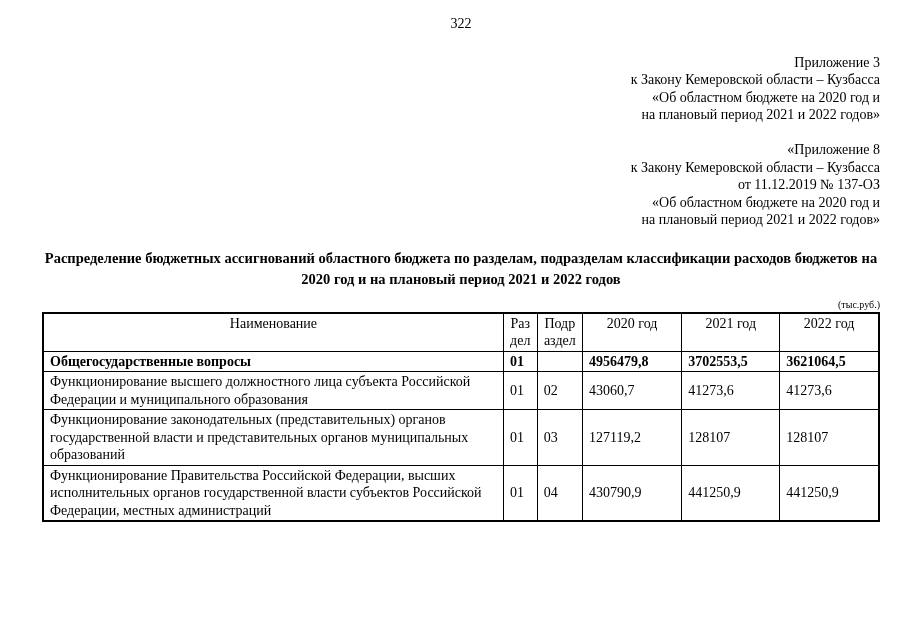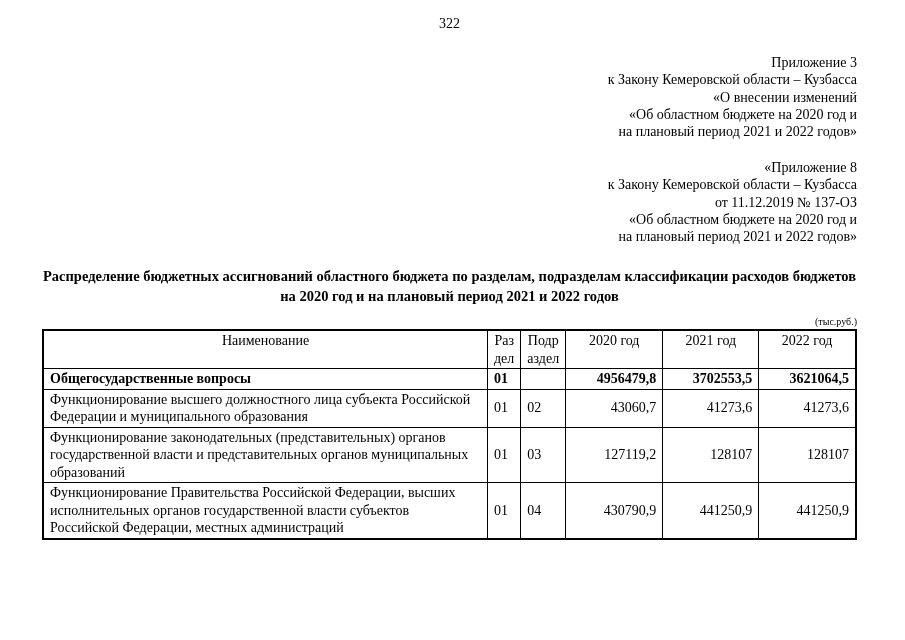--- a/index.html
+++ b/index.html
@@ -2,54 +2,53 @@
 <html><head>
 <meta charset="utf-8">
 <style>
   * { margin:0; padding:0; box-sizing:border-box; }
   html, body { background:#ffffff; }
   body {
     width:905px; height:640px;
     font-family:"Liberation Serif","DejaVu Serif",serif;
     color:#000; overflow:hidden;
   }
-  .page { position:relative; width:905px; height:640px; padding:16px 48px 0 42px; }
+  .page { position:relative; width:905px; height:640px; padding:16px 25px 0 42px; }
   .page-number { text-align:center; font-size:14px; margin-bottom:22px; }
   .header-block { text-align:right; font-size:14px; line-height:1.24; }
   .block-gap { height:18px; }
   .doc-title {
     text-align:center; font-weight:bold; font-size:14.5px;
     line-height:1.4; margin-top:20px;
   }
   .units { text-align:right; font-size:10px; margin-top:10px; margin-bottom:2px; }
   table.budget {
     width:100%; border-collapse:collapse; font-size:14px;
     border:2px solid #000;
   }
   table.budget td, table.budget th {
     border:1px solid #000; padding:1px 6px; font-weight:normal;
     line-height:1.25;
   }
   th.h { text-align:center; vertical-align:top;margin-top:32px; }
   td.name { text-align:left; vertical-align:top; }
   td.ctr { vertical-align:middle; }
-  td.num { text-align:right; vertical-align:middle; }
+  td.num { vertical-align:middle; }
   tr.bold-row td { font-weight:bold; }
 </style>
 </head>
 <body>
 
 <div class="page">
 
   <div class="page-number">322</div>
 
   <div class="header-block">
     <div>Приложение 3</div>
     <div>к Закону Кемеровской области – Кузбасса</div>
-    <div>«О внесении изменений</div>
     <div>«Об областном бюджете на 2020 год и</div>
     <div>на плановый период 2021 и 2022 годов»</div>
   </div>
 
   <div class="block-gap"></div>
 
   <div class="header-block">
     <div>«Приложение 8</div>
     <div>к Закону Кемеровской области – Кузбасса</div>
     <div>от 11.12.2019  № 137-ОЗ</div>

